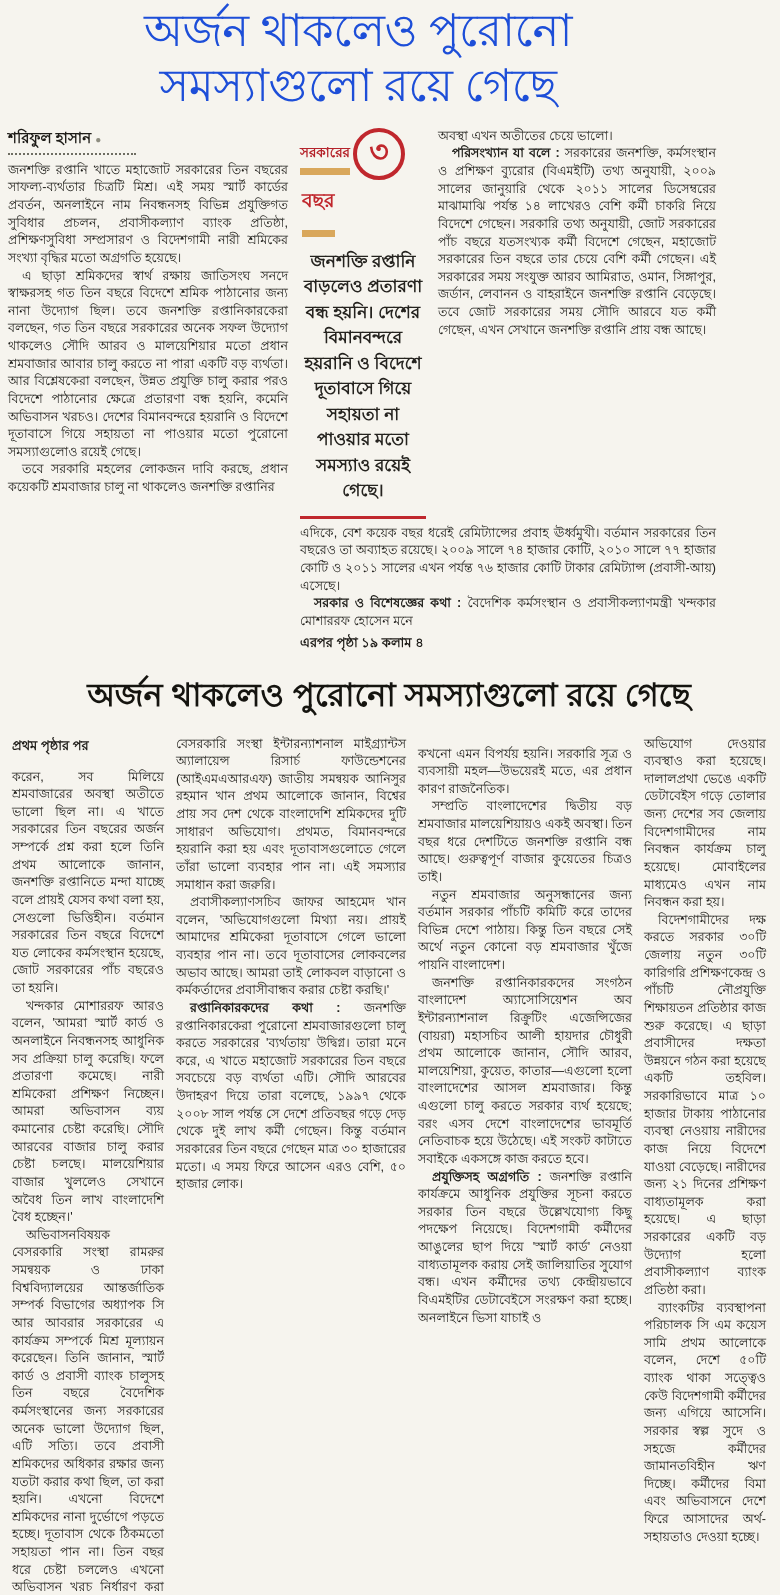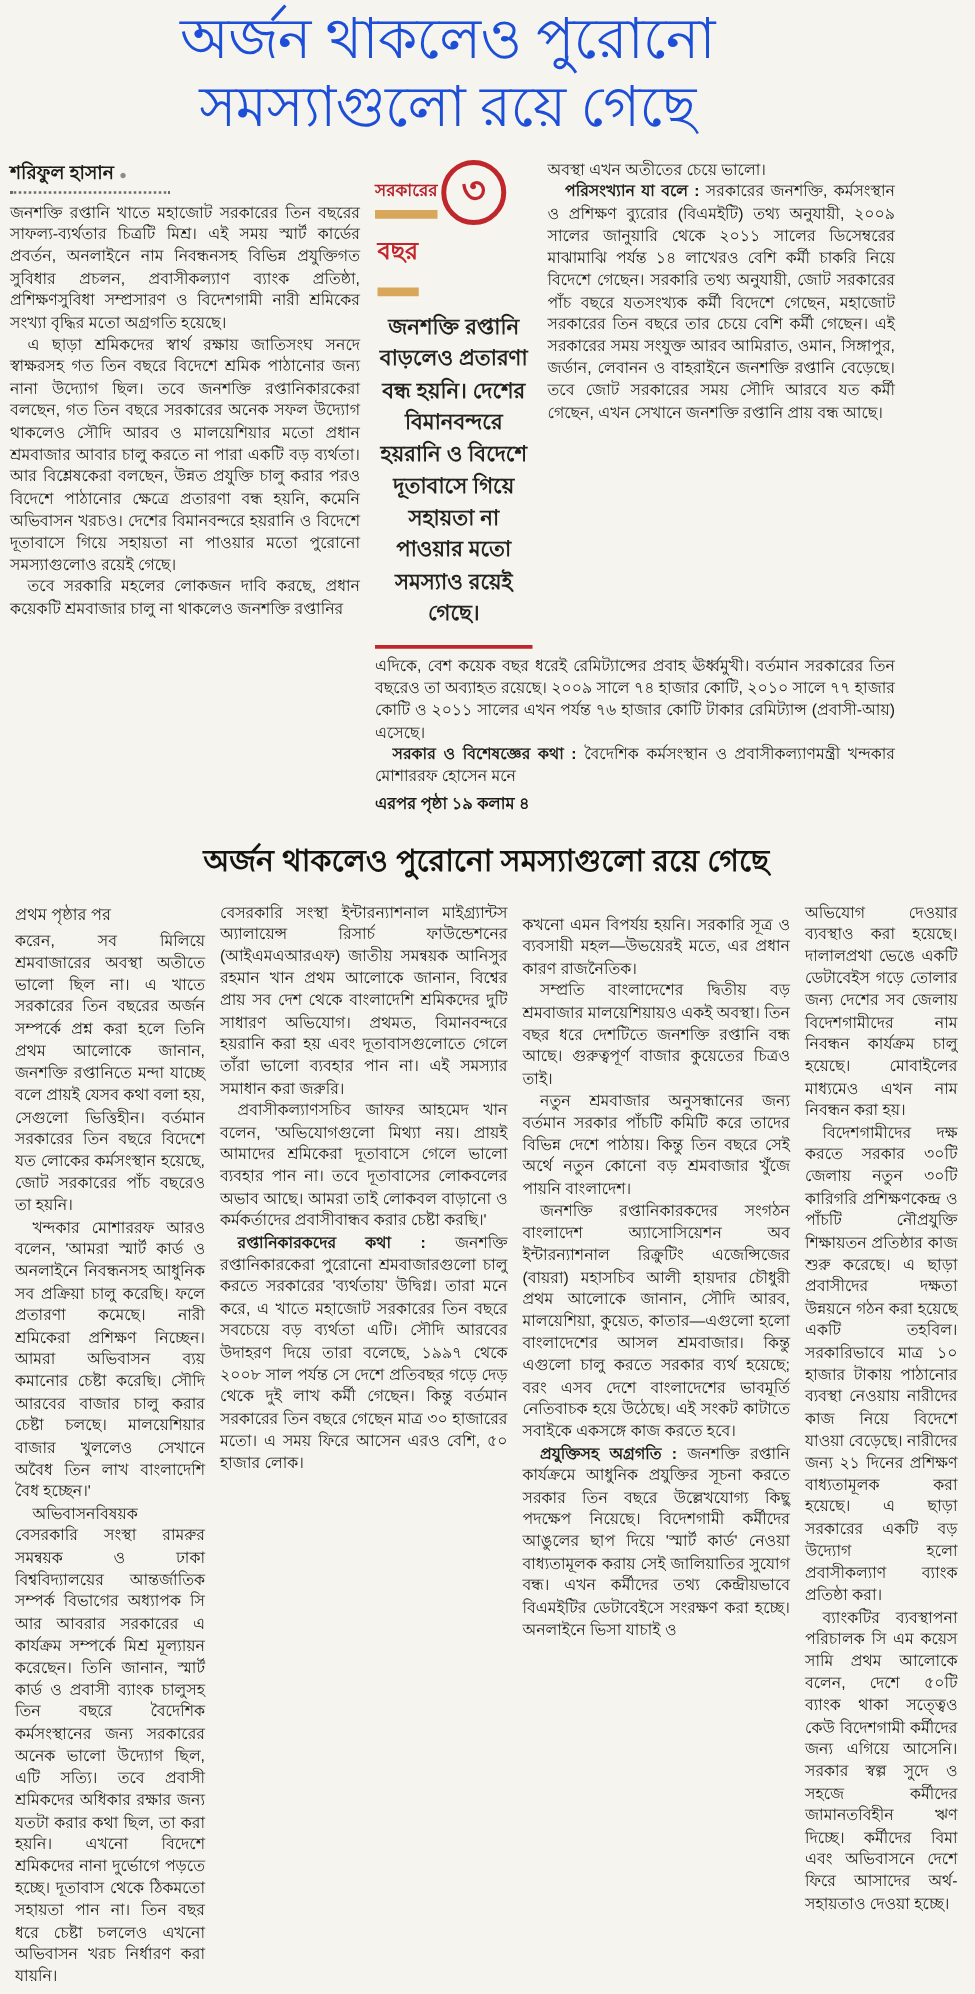--- a/index.html
+++ b/index.html
@@ -53,28 +53,28 @@
     line-height:1.5; color:#25231f; text-align:center;
   }
   .quote-rule { border-top:3px solid #c0272d; margin-top:12px; width:100%; }
 
   .col-right { flex:1; padding-left:12px; box-sizing:border-box; padding-top:2px; }
   .wide-block { margin-top:6px; }
   .jump-note { font-weight:bold; font-size:13px; margin:2px 0 0 0; }
 
   
   .lower-section { margin-top:16px; }
-  .headline2 { font-size:24px; font-weight:bold; text-align:center; margin:4px 0 12px 0; color:#15140f; }
+  .headline2 { font-size:32px; font-weight:bold; text-align:center; margin:4px 0 12px 0; color:#15140f; }
   .cols { display:flex; gap:12px; padding:0 4px; align-items:flex-start; }
   .lcol { box-sizing:border-box; }
   .c1 { width:152px; flex:none; }
   .c2 { width:230px; flex:none; }
   .c3 { width:214px; flex:none;margin-top:10px; }
   .c4 { flex:1; }
-  .continuation { font-weight:normal; font-size:13px; margin:0 0 2px 0; }
+  .continuation { font-weight:bold; font-size:13px; margin:0 0 12px 0; }
 </style>
 </head>
 <body>
 
 <div class="page">
 
   <div>
     <div class="headline">
       <span>অর্জন থাকলেও পুরোনো</span><br>
       <span>সমস্যাগুলো রয়ে গেছে</span>

